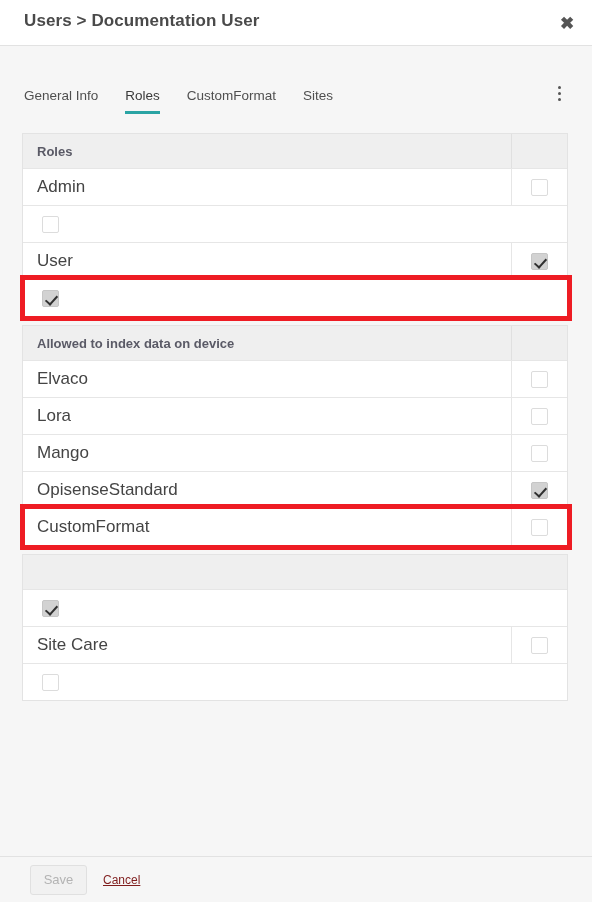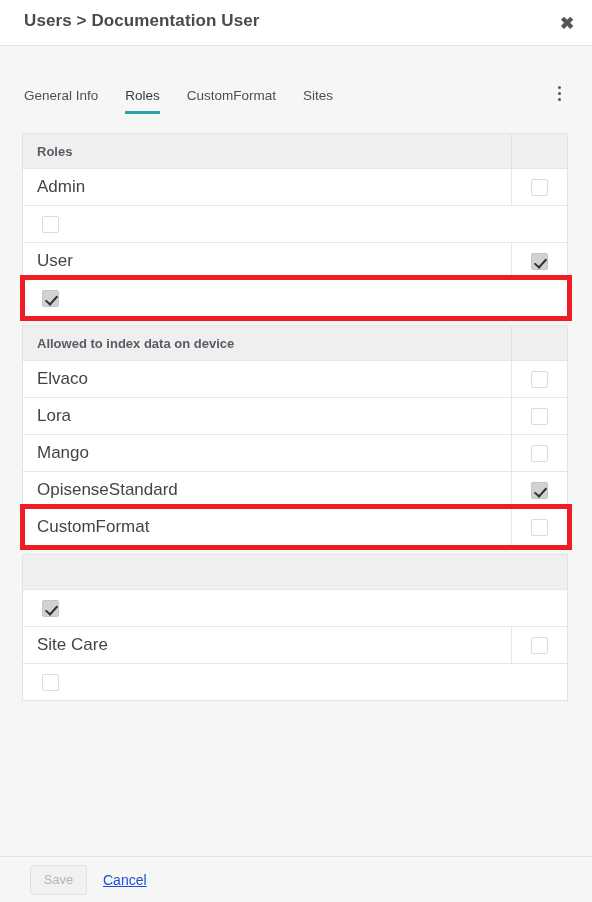--- a/index.html
+++ b/index.html
@@ -224,22 +224,22 @@
     background: #f1f1f1;
     border: 1px solid #e0e0e0;
     border-radius: 3px;
     color: #b3b3b3;
     font-size: 13px;
     font-family: "Liberation Sans", sans-serif;
     cursor: default;
     padding: 0 12px;
   }
   .cancel-link {
-    font-size: 14px;
-    color: #1d4ed8;
+    font-size: 12px;
+    color: #7f1d1d;
     text-decoration: underline;
     cursor: pointer;
     background: none;
     border: none;
     font-family: "Liberation Sans", sans-serif;
     padding: 0;
   }
 </style>
 </head>
 <body>

